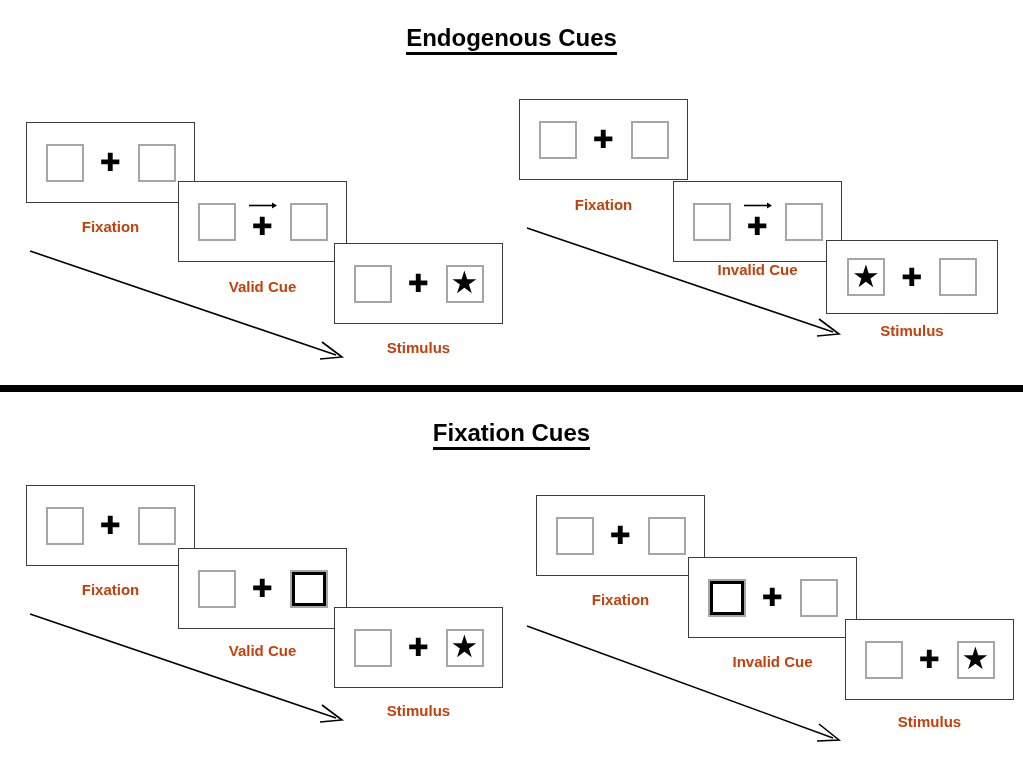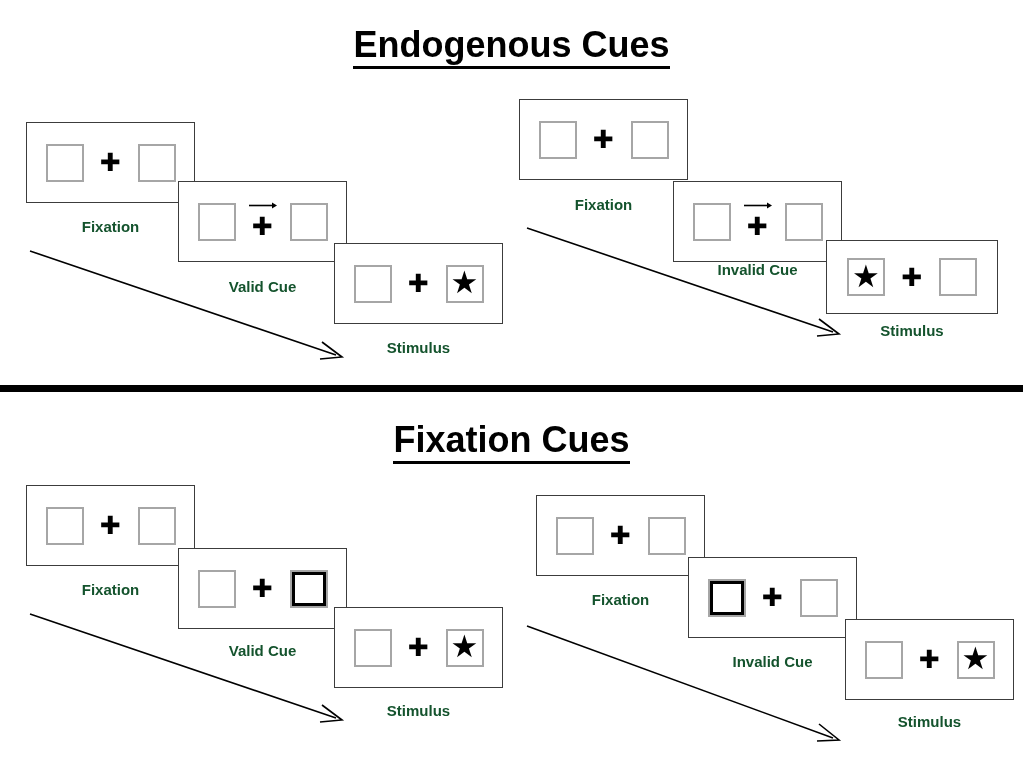--- a/index.html
+++ b/index.html
@@ -14,21 +14,21 @@
     font-family: "Liberation Sans", sans-serif;
     overflow: hidden;
   }
 
   
   .section-title {
     position: absolute;
     left: 0;
     width: 1023px;
     text-align: center;
-    font-size: 36px;
+    font-size: 24px;
     font-weight: bold;
     color: #000000;
     letter-spacing: 0px;
   }
   .section-title span {
     border-bottom: 3px solid #000000;
     padding-bottom: 1px;
   }
 
   
@@ -104,21 +104,21 @@
     transform: translateX(-50%);
     width: 30px;
     height: 9px;
   }
 
   
   .stage-label {
     position: absolute;
     font-size: 15px;
     font-weight: bold;
-    color: #14532d;
+    color: #c2410c;
     white-space: nowrap;
     text-align: center;
   }
 
   
   .time-arrow {
     position: absolute;
     pointer-events: none;
   }
 </style>

